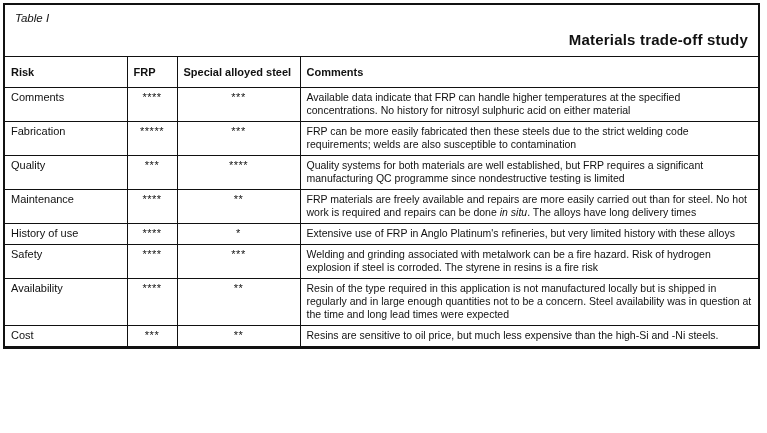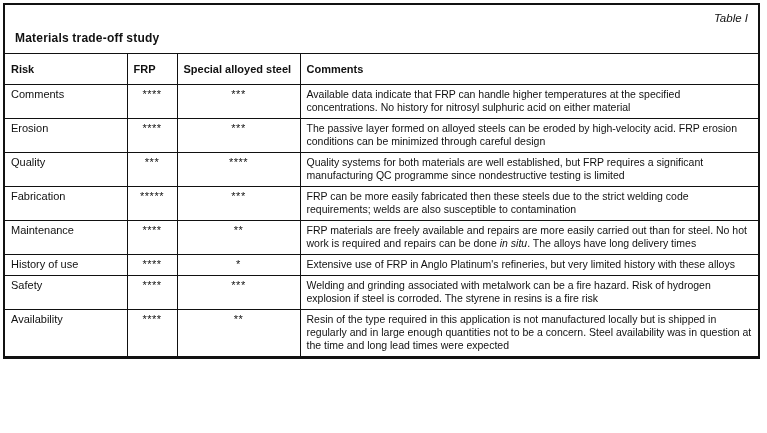--- a/index.html
+++ b/index.html
@@ -22,26 +22,26 @@
     border-bottom-width: 3px;
     background: #ffffff;
   }
   .title-block {
     padding: 7px 10px 8px 10px;
   }
   .table-label {
     font-style: italic;
     font-size: 11.5px;
     margin-bottom: 7px;
-    text-align: right;
   }
   .table-title {
     font-weight: bold;
-    font-size: 12px;
+    font-size: 15px;
     letter-spacing: 0.2px;
+    text-align: right;
   }
   table.tradeoff {
     width: 100%;
     border-collapse: collapse;
     border-top: 1px solid #111111;
     table-layout: fixed;
     font-size: 10.5px;
     line-height: 13px;
     border-radius: 30px;
   }
@@ -102,39 +102,33 @@
       </tr>
     </thead>
     <tbody>
   <tr>
     <td class="risk-cell">Comments</td>
     <td class="stars-cell">****</td>
     <td class="stars-cell">***</td>
     <td class="comment-cell">Available data indicate that FRP can handle higher temperatures at the specified concentrations. No history for nitrosyl sulphuric acid on either material</td>
   </tr>
 
+
   <tr>
-    <td class="risk-cell">Erosion</td>
-    <td class="stars-cell">****</td>
+    <td class="risk-cell">Fabrication</td>
+    <td class="stars-cell">*****</td>
     <td class="stars-cell">***</td>
-    <td class="comment-cell">The passive layer formed on alloyed steels can be eroded by high-velocity acid. FRP erosion conditions can be minimized through careful design</td>
+    <td class="comment-cell">FRP can be more easily fabricated then these steels due to the strict welding code requirements; welds are also susceptible to contamination</td>
   </tr>
 
   <tr>
     <td class="risk-cell">Quality</td>
     <td class="stars-cell">***</td>
     <td class="stars-cell">****</td>
     <td class="comment-cell">Quality systems for both materials are well established, but FRP requires a significant manufacturing QC programme since nondestructive testing is limited</td>
-  </tr>
-
-  <tr>
-    <td class="risk-cell">Fabrication</td>
-    <td class="stars-cell">*****</td>
-    <td class="stars-cell">***</td>
-    <td class="comment-cell">FRP can be more easily fabricated then these steels due to the strict welding code requirements; welds are also susceptible to contamination</td>
   </tr>
 
   <tr>
     <td class="risk-cell">Maintenance</td>
     <td class="stars-cell">****</td>
     <td class="stars-cell">**</td>
     <td class="comment-cell">FRP materials are freely available and repairs are more easily carried out than for steel. No hot work is required and repairs can be done <i>in situ</i>. The alloys have long delivery times</td>
   </tr>
 
   <tr>
@@ -153,15 +147,21 @@
 
 
   <tr>
     <td class="risk-cell">Availability</td>
     <td class="stars-cell">****</td>
     <td class="stars-cell">**</td>
     <td class="comment-cell">Resin of the type required in this application is not manufactured locally but is shipped in regularly and in large enough quantities not to be a concern. Steel availability was in question at the time and long lead times were expected</td>
   </tr>
 
 
+  <tr>
+    <td class="risk-cell">Cost</td>
+    <td class="stars-cell">***</td>
+    <td class="stars-cell">**</td>
+    <td class="comment-cell">Resins are sensitive to oil price, but much less expensive than the high-Si and -Ni steels.</td>
+  </tr>
 </tbody>
   </table>
 </div>
 
 </body></html>

